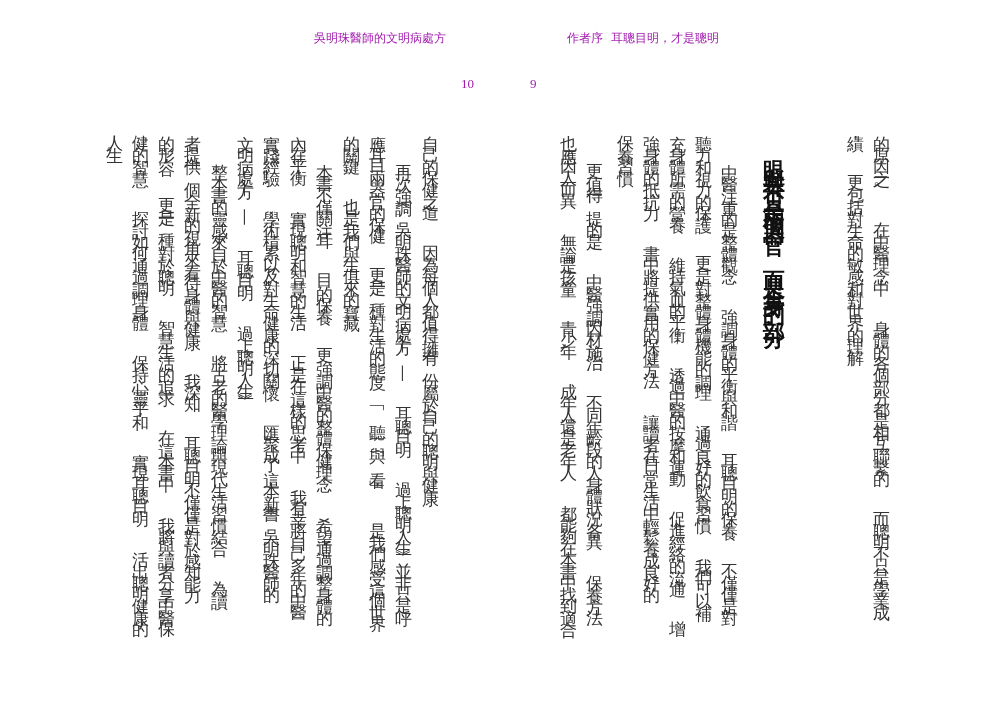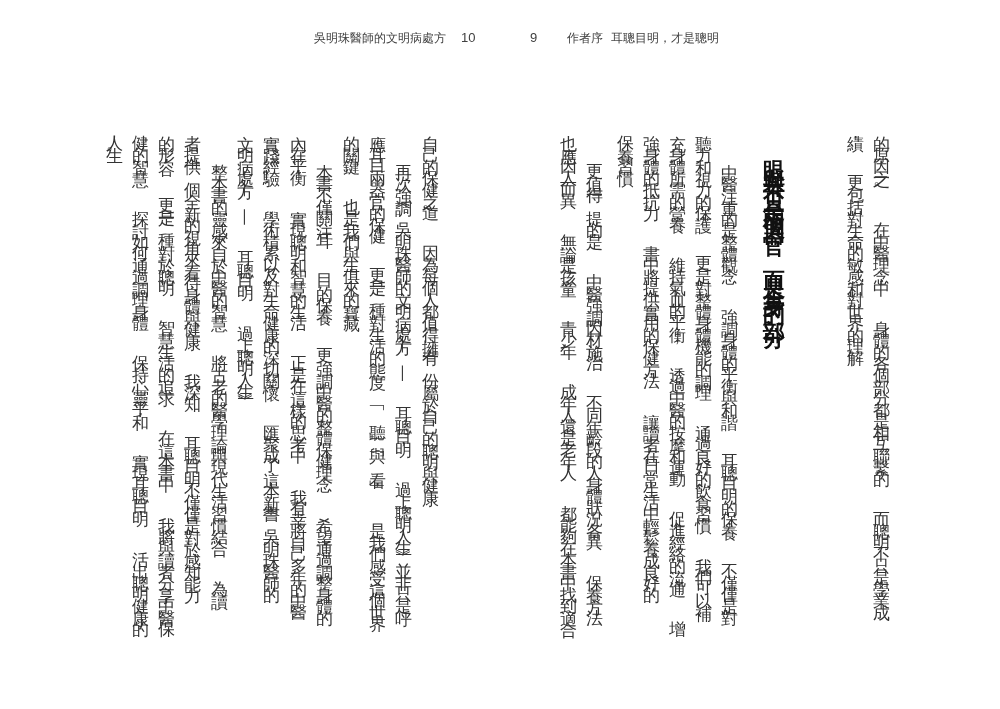--- a/index.html
+++ b/index.html
@@ -1,20 +1,20 @@
 <!DOCTYPE html>
 <html><head>
   <meta charset="utf-8">
   <style>
     html, body { margin: 0; padding: 0; background: #ffffff; }
     body { width: 1000px; height: 709px; position: relative; overflow: hidden;
            font-family: "DejaVu Serif", "Liberation Serif", serif; color: #2a2a2a; }
     .spread { position: absolute; left: 0; top: 0; width: 1000px; height: 709px; }
-    .hdr { position: absolute; top: 31px; font-size: 12px; color: #404040; white-space: nowrap; line-height: 14px; }
-    .hdr.num { font-family: Liberation Sans, sans-serif; font-size: 13px; }
+    .hdr { position: absolute; top: 31px; font-size: 12px; color: #a21caf; white-space: nowrap; line-height: 14px; }
+    .hdr.num { font-family: Liberation Serif, serif; font-size: 13px; margin-top: 46px; }
     .col { position: absolute; top: 122px; width: 26px; writing-mode: vertical-rl;
            font-size: 17px; line-height: 26px; letter-spacing: 11.6px; white-space: nowrap;
            color: #333; }
     .col.heading { top: 143px; font-size: 22px; font-weight: bold; letter-spacing: 8px; width: 30px; line-height: 30px; color: #111; }
     .page { position: absolute; top: 0; height: 709px; }
   </style>
 </head>
 <body>
 
 <div class="spread">

